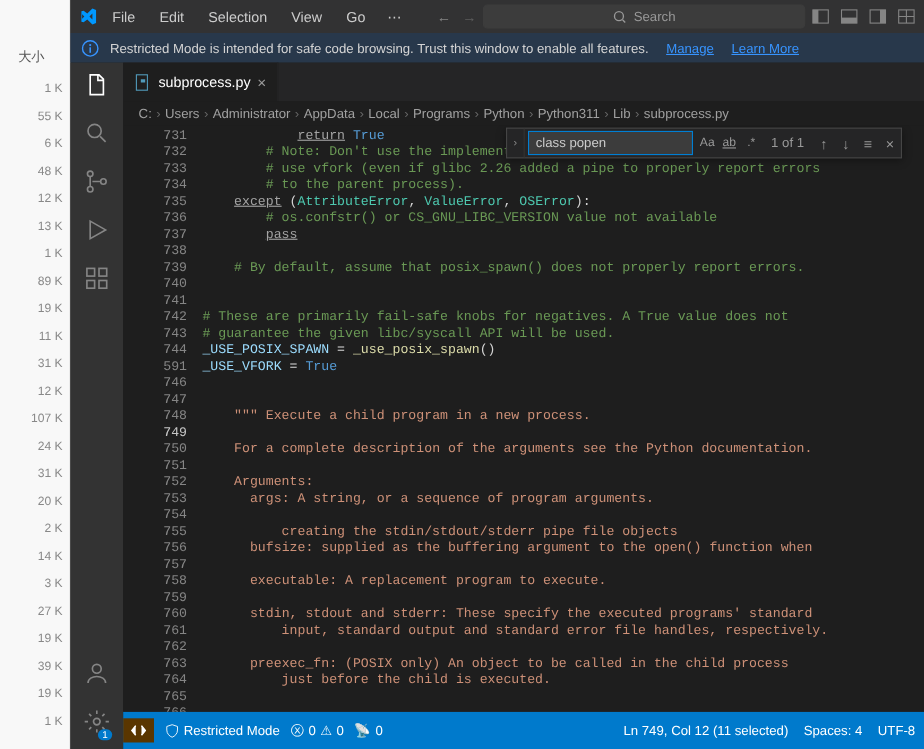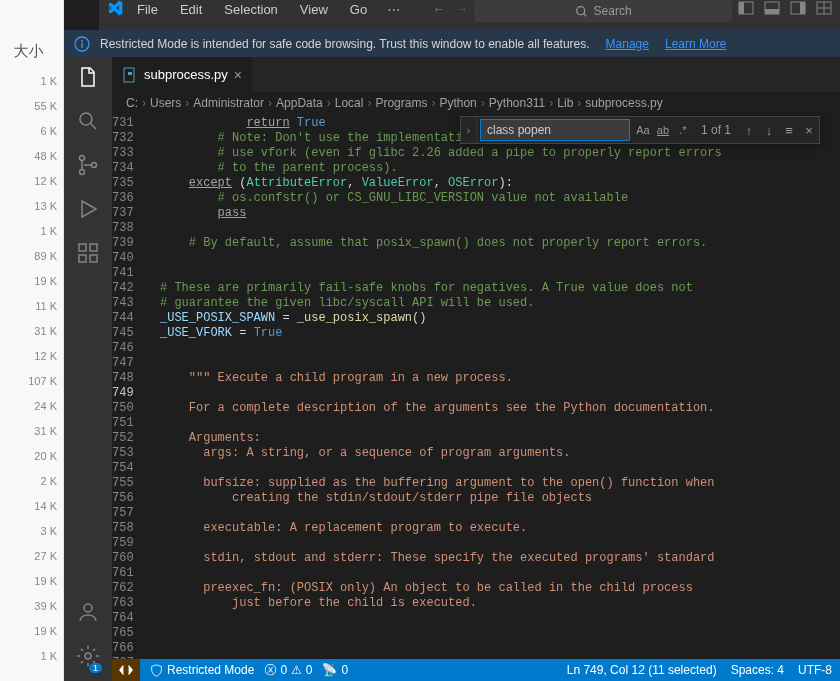--- a/index.html
+++ b/index.html
@@ -1,21 +1,21 @@
 <!DOCTYPE html>
 <html><head>
 <meta charset="utf-8">
 <style>
 * { margin: 0; padding: 0; box-sizing: border-box; }
 body { font-family: "Segoe UI", sans-serif; background: #fff; width: 840px; height: 681px; overflow: hidden; font-size: 13px; color: #cccccc; }
 .outer { display: flex; height: 100%; }
 .left-panel { width: 64px; background: #f8f8f8; border-right: 1px solid #e5e5e5; display: flex; flex-direction: column; padding-top: 40px; }
 .left-panel .lp-row { height: 22px; display: flex; justify-content: flex-end; align-items: center; padding-right: 6px; font-size: 11px; color: #888; }
 .vscode { flex: 1; display: flex; flex-direction: column; background: #1e1e1e; }
-.titlebar { height: 30px; background: #323233; display: flex; padding: 0 8px; gap: 6px; margin-left: 35px; }
+.titlebar { height: 30px; background: #323233; display: flex; align-items: center; padding: 0 8px; gap: 6px; }
 .titlebar .logo { width: 16px; height: 16px; }
 .menu-item { padding: 2px 8px; color: #cccccc; font-size: 13px; cursor: default; }
 .menu-ellipsis { padding: 2px 6px; color: #cccccc; }
 .nav-arrows { display: flex; gap: 10px; margin-left: 20px; color: #858585; }
 .searchbar { flex: 1; max-width: 380px; margin: 0 auto; height: 22px; background: #3c3c3c; border: 1px solid #3c3c3c; border-radius: 4px; display: flex; align-items: center; justify-content: center; gap: 6px; color: #999; font-size: 12px; }
 .layout-icons { display: flex; gap: 10px; margin-left: auto; color: #858585; }
 .layout-icons svg { width: 16px; height: 16px; }
 .infobar { height: 27px; background: #28384b; display: flex; align-items: center; padding: 0 10px; gap: 10px; font-size: 12px; color: #d4d4d4; }
 .infobar .info-icon { width: 16px; height: 16px; color: #3794ff; }
 .infobar .link { color: #3794ff; text-decoration: underline; cursor: pointer; margin-left: 6px; }
@@ -32,47 +32,47 @@
 .breadcrumb { height: 22px; background: #1e1e1e; display: flex; align-items: center; padding: 0 14px; font-size: 12px; color: #a0a0a0; gap: 4px; }
 .breadcrumb .sep { color: #666; }
 .editor-wrap { flex: 1; position: relative; overflow: hidden; background: #1e1e1e; }
 .findbar { position: absolute; top: 2px; right: 20px; background: #252526; border: 1px solid #454545; display: flex; align-items: center; height: 28px; z-index: 5; box-shadow: 0 2px 8px rgba(0,0,0,0.4); }
 .findbar .f-toggle { width: 16px; display: flex; align-items: center; justify-content: center; color: #888; cursor: pointer; font-size: 10px; height: 100%; border-right: 1px solid #333; }
 .findbar input { background: #3c3c3c; border: 1px solid #007fd4; color: #ccc; height: 22px; width: 150px; padding: 0 6px; font-size: 12px; outline: none; margin: 0 3px; }
 .findbar .f-opt { width: 20px; height: 20px; display: flex; align-items: center; justify-content: center; color: #999; font-size: 11px; cursor: pointer; }
 .findbar .f-count { color: #999; font-size: 12px; margin: 0 8px; white-space: nowrap; }
 .findbar .f-icon { width: 20px; height: 20px; display: flex; align-items: center; justify-content: center; color: #999; cursor: pointer; }
 .code-area { position: absolute; inset: 0; display: flex; font-family: Consolas, "Courier New", monospace; font-size: 12px; line-height: 15px; }
-.gutter { width: 48px; text-align: left; padding-right: 14px; color: #858585; user-select: none; padding-top: 2px; }
+.gutter { width: 48px; text-align: right; padding-right: 14px; color: #858585; user-select: none; padding-top: 2px; margin-left: 24px; }
 .gutter .ln { height: 15px; }
 .gutter .ln.current { color: #c6c6c6; }
 .code { flex: 1; padding-top: 2px; min-width: 0; }
 .code .line { height: 15px; white-space: pre; color: #d4d4d4; }
 .code .line.highlight { background: #3a3d29; }
 .tok-kw { color: #a3a3a3; text-decoration: underline; }
 .tok-const { color: #569cd6; }
 .tok-cm { color: #6a9955; }
 .tok-cls { color: #4ec9b0; }
 .tok-fn { color: #dcdcaa; }
 .tok-str { color: #ce9178; }
 .tok-var { color: #9cdcfe; }
 .match { background: #613214; }
 .selected { background: #264f78; }
-.statusbar { height: 22px; background: #007acc; color: #fff; display: flex; align-items: center; padding: 0 8px; font-size: 12px; gap: 12px; }
+.statusbar { height: 34px; background: #007acc; color: #fff; display: flex; align-items: center; padding: 0 8px; font-size: 12px; gap: 12px; }
 .statusbar .sb-left { display: flex; align-items: center; gap: 10px; }
 .statusbar .sb-right { margin-left: auto; display: flex; align-items: center; gap: 14px; }
 .statusbar .sb-item { display: flex; align-items: center; gap: 4px; }
 .restricted-corner { background: #5a3600; width: 28px; height: 22px; margin-left: -8px; display: flex; align-items: center; justify-content: center; }
 </style>
 </head>
 <body>
 
 <div class="outer">
   <div class="left-panel">
-    <div class="lp-row" style="justify-content:center;color:#555;font-size:15px;">大小</div>
+    <div class="lp-row" style="justify-content:center;color:#555;font-size:12px;">大小</div>
     <div id="lp-rows">
         <div class="lp-row" style="height: 12.5px;"></div>
         <div class="lp-row" style="height: 12.5px;">1 K</div>
         <div class="lp-row" style="height: 12.5px;"></div>
         <div class="lp-row" style="height: 12.5px;">55 K</div>
         <div class="lp-row" style="height: 12.5px;"></div>
         <div class="lp-row" style="height: 12.5px;">6 K</div>
         <div class="lp-row" style="height: 12.5px;"></div>
         <div class="lp-row" style="height: 12.5px;">48 K</div>
         <div class="lp-row" style="height: 12.5px;"></div>
@@ -267,21 +267,21 @@
                 <div class="ln">735</div>
                 <div class="ln">736</div>
                 <div class="ln">737</div>
                 <div class="ln">738</div>
                 <div class="ln">739</div>
                 <div class="ln">740</div>
                 <div class="ln">741</div>
                 <div class="ln">742</div>
                 <div class="ln">743</div>
                 <div class="ln">744</div>
-                <div class="ln">745</div>
+                <div class="ln">591</div>
                 <div class="ln">746</div>
                 <div class="ln">747</div>
                 <div class="ln">748</div>
                 <div class="ln current">749</div>
                 <div class="ln">750</div>
                 <div class="ln">751</div>
                 <div class="ln">752</div>
                 <div class="ln">753</div>
                 <div class="ln">754</div>
                 <div class="ln">755</div>
@@ -316,26 +316,27 @@
                 <div class="line"><span class="tok-var">_USE_VFORK</span> = <span class="tok-const">True</span></div>
                 <div class="line"></div>
                 <div class="line"></div>
                 <div class="line">    <span class="tok-str">""" Execute a child program in a new process.</span></div>
                 <div class="line"></div>
                 <div class="line">    <span class="tok-str">For a complete description of the arguments see the Python documentation.</span></div>
                 <div class="line"></div>
                 <div class="line">    <span class="tok-str">Arguments:</span></div>
                 <div class="line">      <span class="tok-str">args: A string, or a sequence of program arguments.</span></div>
                 <div class="line"></div>
+                <div class="line">          <span class="tok-str">creating the stdin/stdout/stderr pipe file objects</span></div>
                 <div class="line">      <span class="tok-str">bufsize: supplied as the buffering argument to the open() function when</span></div>
-                <div class="line">          <span class="tok-str">creating the stdin/stdout/stderr pipe file objects</span></div>
                 <div class="line"></div>
                 <div class="line">      <span class="tok-str">executable: A replacement program to execute.</span></div>
                 <div class="line"></div>
                 <div class="line">      <span class="tok-str">stdin, stdout and stderr: These specify the executed programs' standard</span></div>
+                <div class="line">          <span class="tok-str">input, standard output and standard error file handles, respectively.</span></div>
                 <div class="line"></div>
                 <div class="line">      <span class="tok-str">preexec_fn: (POSIX only) An object to be called in the child process</span></div>
                 <div class="line">          <span class="tok-str">just before the child is executed.</span></div>
                 <div class="line"></div>
               </div>
           </div>
         </div>
 
         <div class="statusbar">
           <div class="sb-left">

